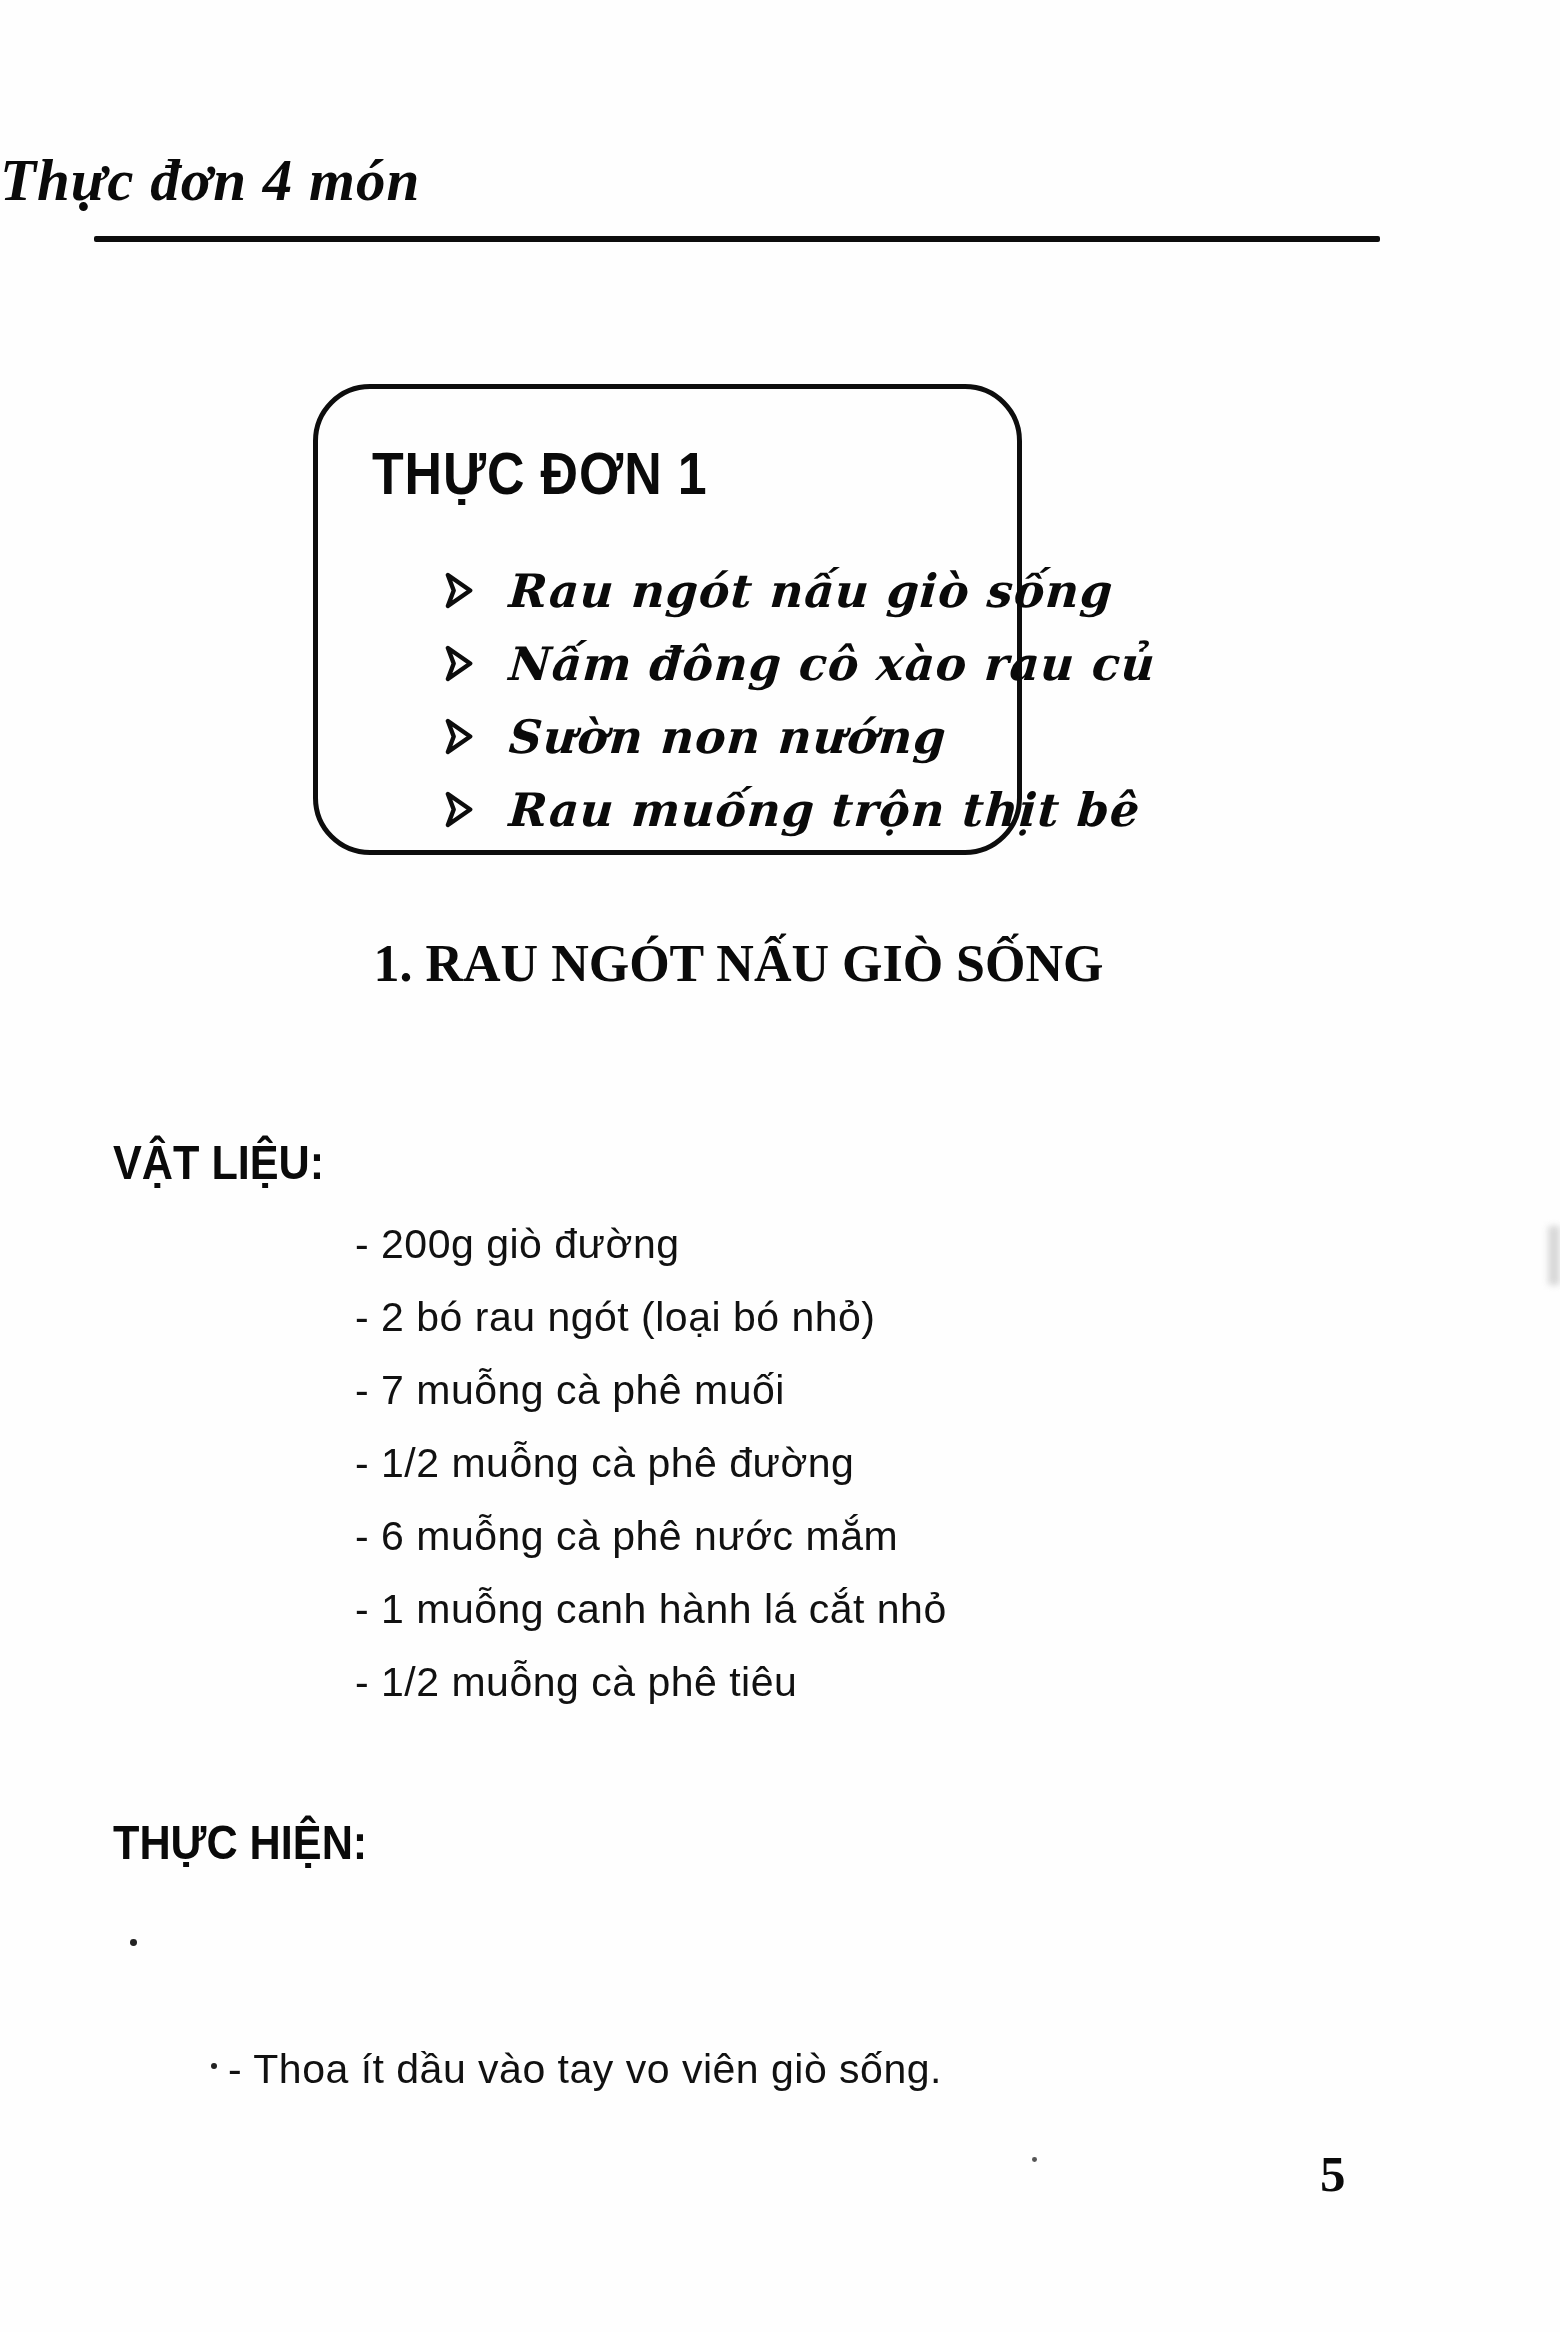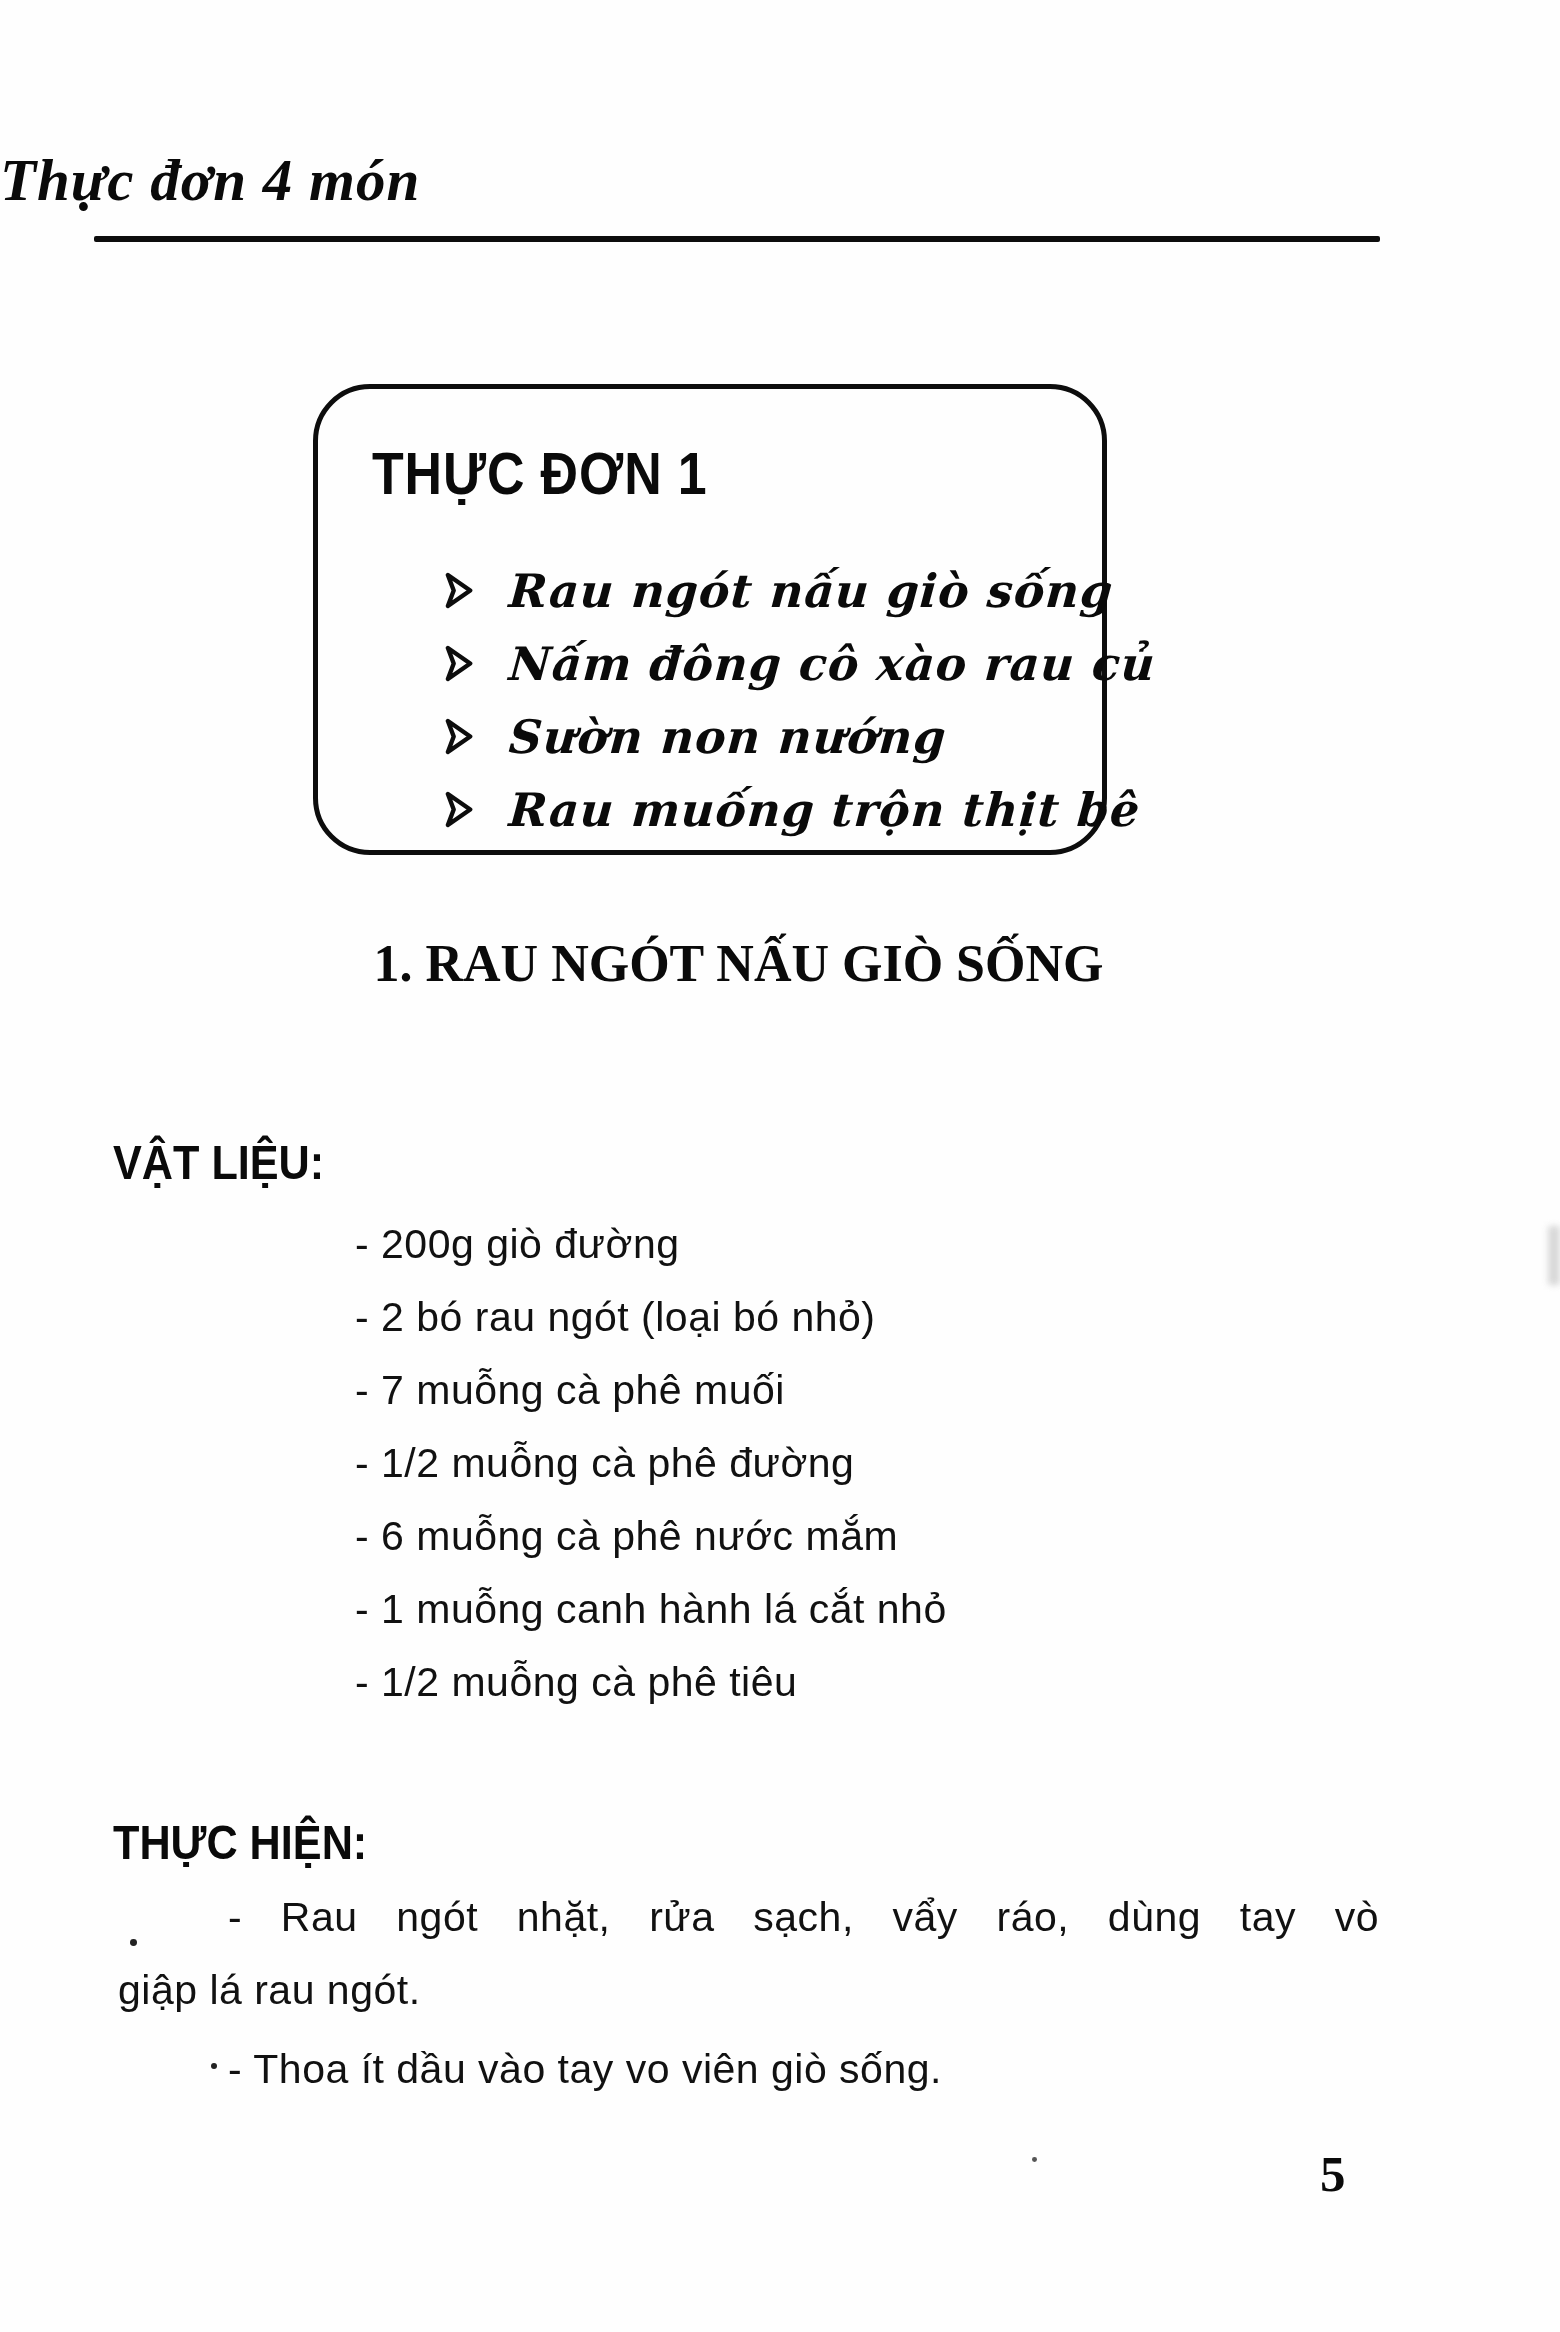--- a/index.html
+++ b/index.html
@@ -38,21 +38,21 @@
     height: 5.9px;
     background: #0d0d0d;
     border-radius: 2px;
   }
 
   
   .menu-box {
     position: absolute;
     top: 384px;
     left: 313px;
-    width: 794px;
+    width: 709px;
     height: 471px;
     border: 5.9px solid #0d0d0d;
     border-radius: 57px;
     box-sizing: border-box;
     background: #fefefe;
   }
   .menu-box-title {
     position: absolute;
     top: 51px;
     left: 54px;
@@ -244,24 +244,20 @@
     <li class="ingredient-item">- 2 bó rau ngót (loại bó nhỏ)</li>
     <li class="ingredient-item">- 7 muỗng cà phê muối</li>
     <li class="ingredient-item">- 1/2 muỗng cà phê đường</li>
     <li class="ingredient-item">- 6 muỗng cà phê nước mắm</li>
     <li class="ingredient-item">- 1 muỗng canh hành lá cắt nhỏ</li>
     <li class="ingredient-item">- 1/2 muỗng cà phê tiêu</li>
   </ul>
 
   <div class="section-heading heading-steps">THỰC HIỆN:</div>
 
-  <div class="step-block step-1">
-    <div class="step-1-line-1">- Rau ngót nhặt, rửa sạch, vẩy ráo, dùng tay vò</div>
-    <div class="step-1-line-2">giập lá rau ngót.</div>
-  </div>
 
   <div class="step-block step-2">
     <div class="step-2-line">- Thoa ít dầu vào tay vo viên giò sống.</div>
   </div>
 
   <div class="page-number">5</div>
 
   <div class="scan-strip"></div>
   <div class="speck speck-1"></div>
   <div class="speck speck-2"></div>

